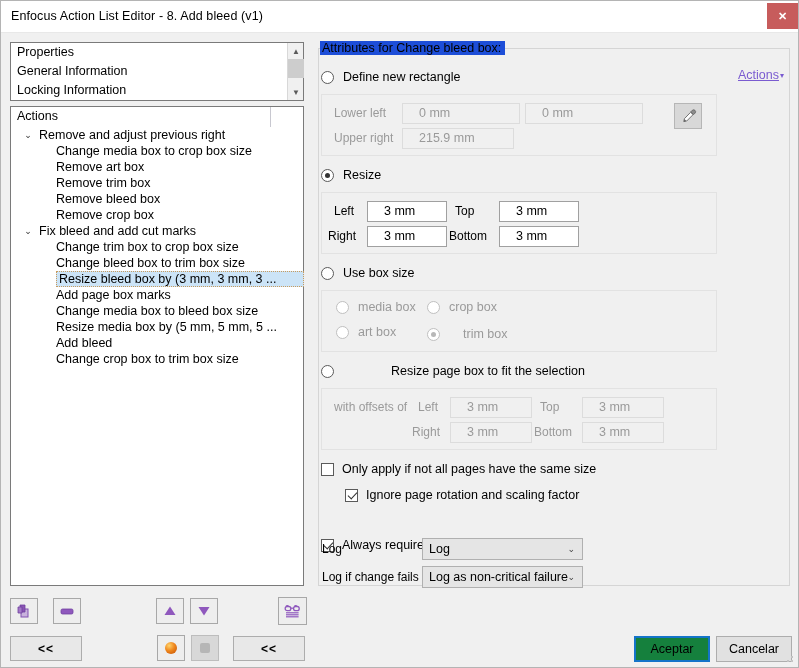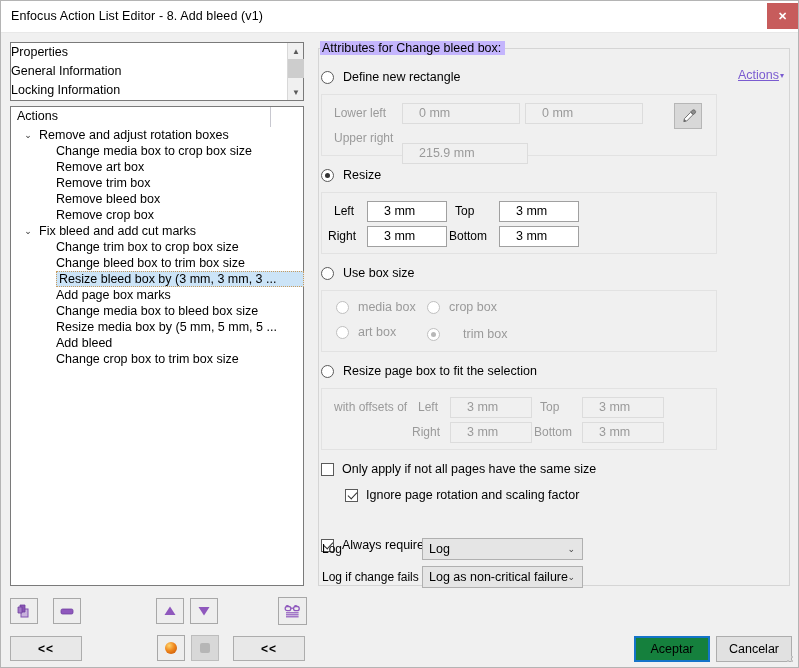--- a/index.html
+++ b/index.html
@@ -44,20 +44,21 @@
 
   
   .props-list {
     position: absolute; left: 9px; top: 41px;
     width: 294px; height: 59px;
     background: #fff;
     border: 1px solid #7a7a7a;
   }
   .props-item {
     height: 19px; line-height: 19px;
+    padding-left: 6px;
     font-size: 12.5px;
     white-space: nowrap;
     color: #000;
   }
   .props-scroll {
     position: absolute; right: 0; top: 0;
     width: 16px; height: 57px;
     background: #f0f0f0;
     border-left: 1px solid #d8d8d8;
   }
@@ -127,21 +128,21 @@
 
   
   .attr-group {
     position: absolute; left: 317px; top: 47px;
     width: 472px; height: 538px;
     border: 1px solid #d5d5d5;
     border-top: none;
   }
   .attr-legend {
     position: absolute; left: 319px; top: 40px;
-    background: #c4b5fd;
+    background: #1d4ed8;
     padding: 0 4px 0 2px;
     font-size: 12.5px;
     color: #000;
   }
   .attr-top-left-line {
     position: absolute; left: 317px; top: 47px;
     width: 3px; height: 1px; background: #d5d5d5;
   }
   .attr-top-right-line {
     position: absolute; left: 458px; top: 47px;
@@ -332,21 +333,21 @@
       <div class="sb-arrow bot">▼</div>
     </div>
   </div>
 
   <div class="actions-panel">
     <div class="actions-head">
       <div class="actions-head-label">Actions</div>
       <div class="head-divider"></div>
     </div>
     <div id="tree-rows">
-        <div class="tree-row group"><span class="twisty">⌄</span><span class="lbl">Remove and adjust rotation boxes</span></div>
+        <div class="tree-row group"><span class="twisty">⌄</span><span class="lbl">Remove and adjust previous right</span></div>
         <div class="tree-row leaf"><span class="lbl">Change media box to crop box size</span></div>
         <div class="tree-row leaf"><span class="lbl">Remove art box</span></div>
         <div class="tree-row leaf"><span class="lbl">Remove trim box</span></div>
         <div class="tree-row leaf"><span class="lbl">Remove bleed box</span></div>
         <div class="tree-row leaf"><span class="lbl">Remove crop box</span></div>
         <div class="tree-row group"><span class="twisty">⌄</span><span class="lbl">Fix bleed and add cut marks</span></div>
         <div class="tree-row leaf"><span class="lbl">Change trim box to crop box size</span></div>
         <div class="tree-row leaf"><span class="lbl">Change bleed box to trim box size</span></div>
         <div class="tree-row leaf">
           <span class="sel-wrap">
@@ -372,21 +373,21 @@
 
   <div class="radio-row" style="left:320px; top:69px;">
     <span class="radio"></span>
     <span>Define new rectangle</span>
   </div>
   <div class="subbox" style="left:320px; top:93px; width:396px; height:62px;">
     <div class="fld-label dis-lbl lbl-dis" style="left:12px; top:8px;">Lower left</div>
     <div class="fld dis" style="left:80px; top:8px; width:118px;">0 mm</div>
     <div class="fld dis" style="left:203px; top:8px; width:118px;">0 mm</div>
     <div class="fld-label lbl-dis" style="left:12px; top:33px;">Upper right</div>
-    <div class="fld dis" style="left:80px; top:48px; width:126px;">215.9 mm</div>
+    <div class="fld dis" style="left:80px; top:33px; width:112px;">215.9 mm</div>
     <div class="eyedrop" style="left:352px; top:8px;">
       <svg width="17" height="17" viewBox="0 0 17 17">
         <path d="M12.4 2.2 a2 2 0 0 1 2.8 2.8 l-1.6 1.6 -2.8-2.8z" fill="#8c8c8c" stroke="#555" stroke-width="0.7"></path>
         <path d="M10.6 4.3 l2.4 2.4 -6.3 6.3 -2.9 0.6 0.6-2.9z" fill="#ffffff" stroke="#555" stroke-width="0.8"></path>
         <path d="M4.4 11.0 l1.9 1.9 -2.5 0.6z" fill="#666"></path>
       </svg>
     </div>
   </div>
 
   <div class="radio-row" style="left:320px; top:167px;">
@@ -420,21 +421,21 @@
     <div class="radio-row" style="left:14px; top:34px;">
       <span class="radio dis"></span>
       <span class="lbl-dis">art box</span>
     </div>
     <div class="radio-row" style="left:105px; top:36px;gap:14px;">
       <span class="radio dis checked"></span>
       <span class="lbl-dis">trim box</span>
     </div>
   </div>
 
-  <div class="radio-row" style="left:320px; top:363px;">
+  <div class="radio-row" style="left:320px; top:363px;gap:48px;">
     <span class="radio"></span>
     <span>Resize page box to fit the selection</span>
   </div>
   <div class="subbox" style="left:320px; top:387px; width:396px; height:62px;">
     <div class="fld-label lbl-dis" style="left:12px; top:8px;">with offsets of</div>
     <div class="fld-label lbl-dis" style="left:96px; top:8px;">Left</div>
     <div class="fld dis" style="left:128px; top:8px; width:82px;">3 mm</div>
     <div class="fld-label lbl-dis" style="left:218px; top:8px;">Top</div>
     <div class="fld dis" style="left:260px; top:8px; width:82px;">3 mm</div>
     <div class="fld-label lbl-dis" style="left:90px; top:33px;">Right</div>

